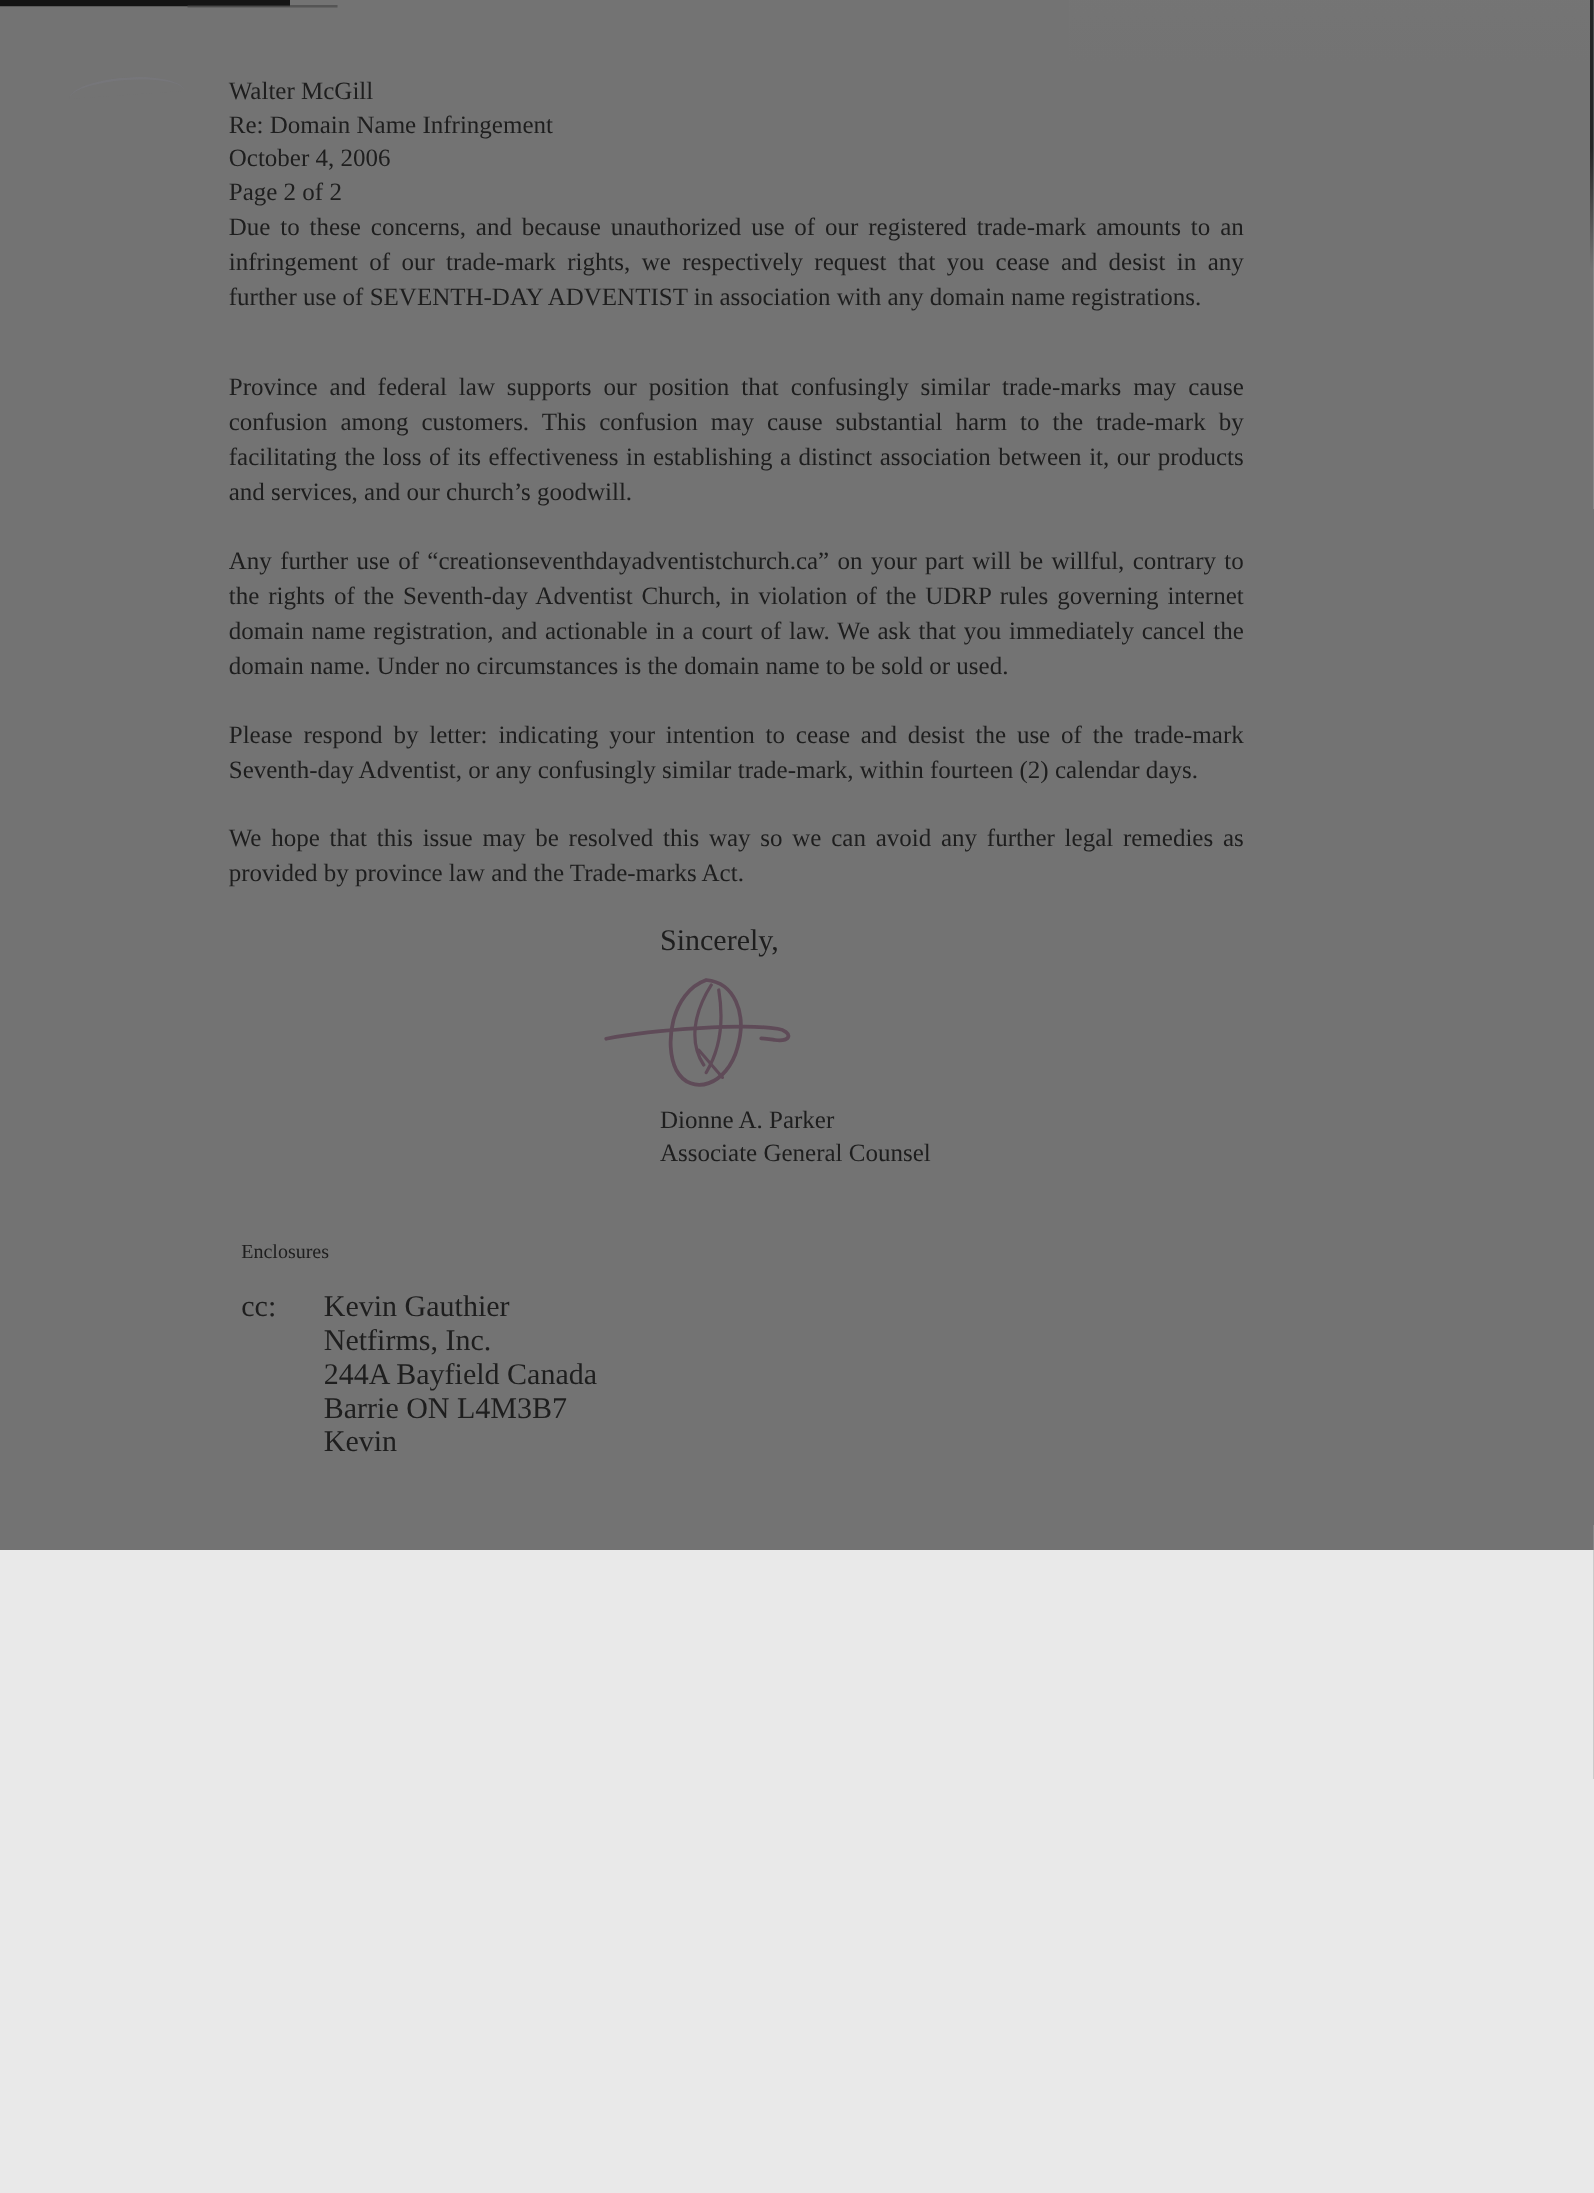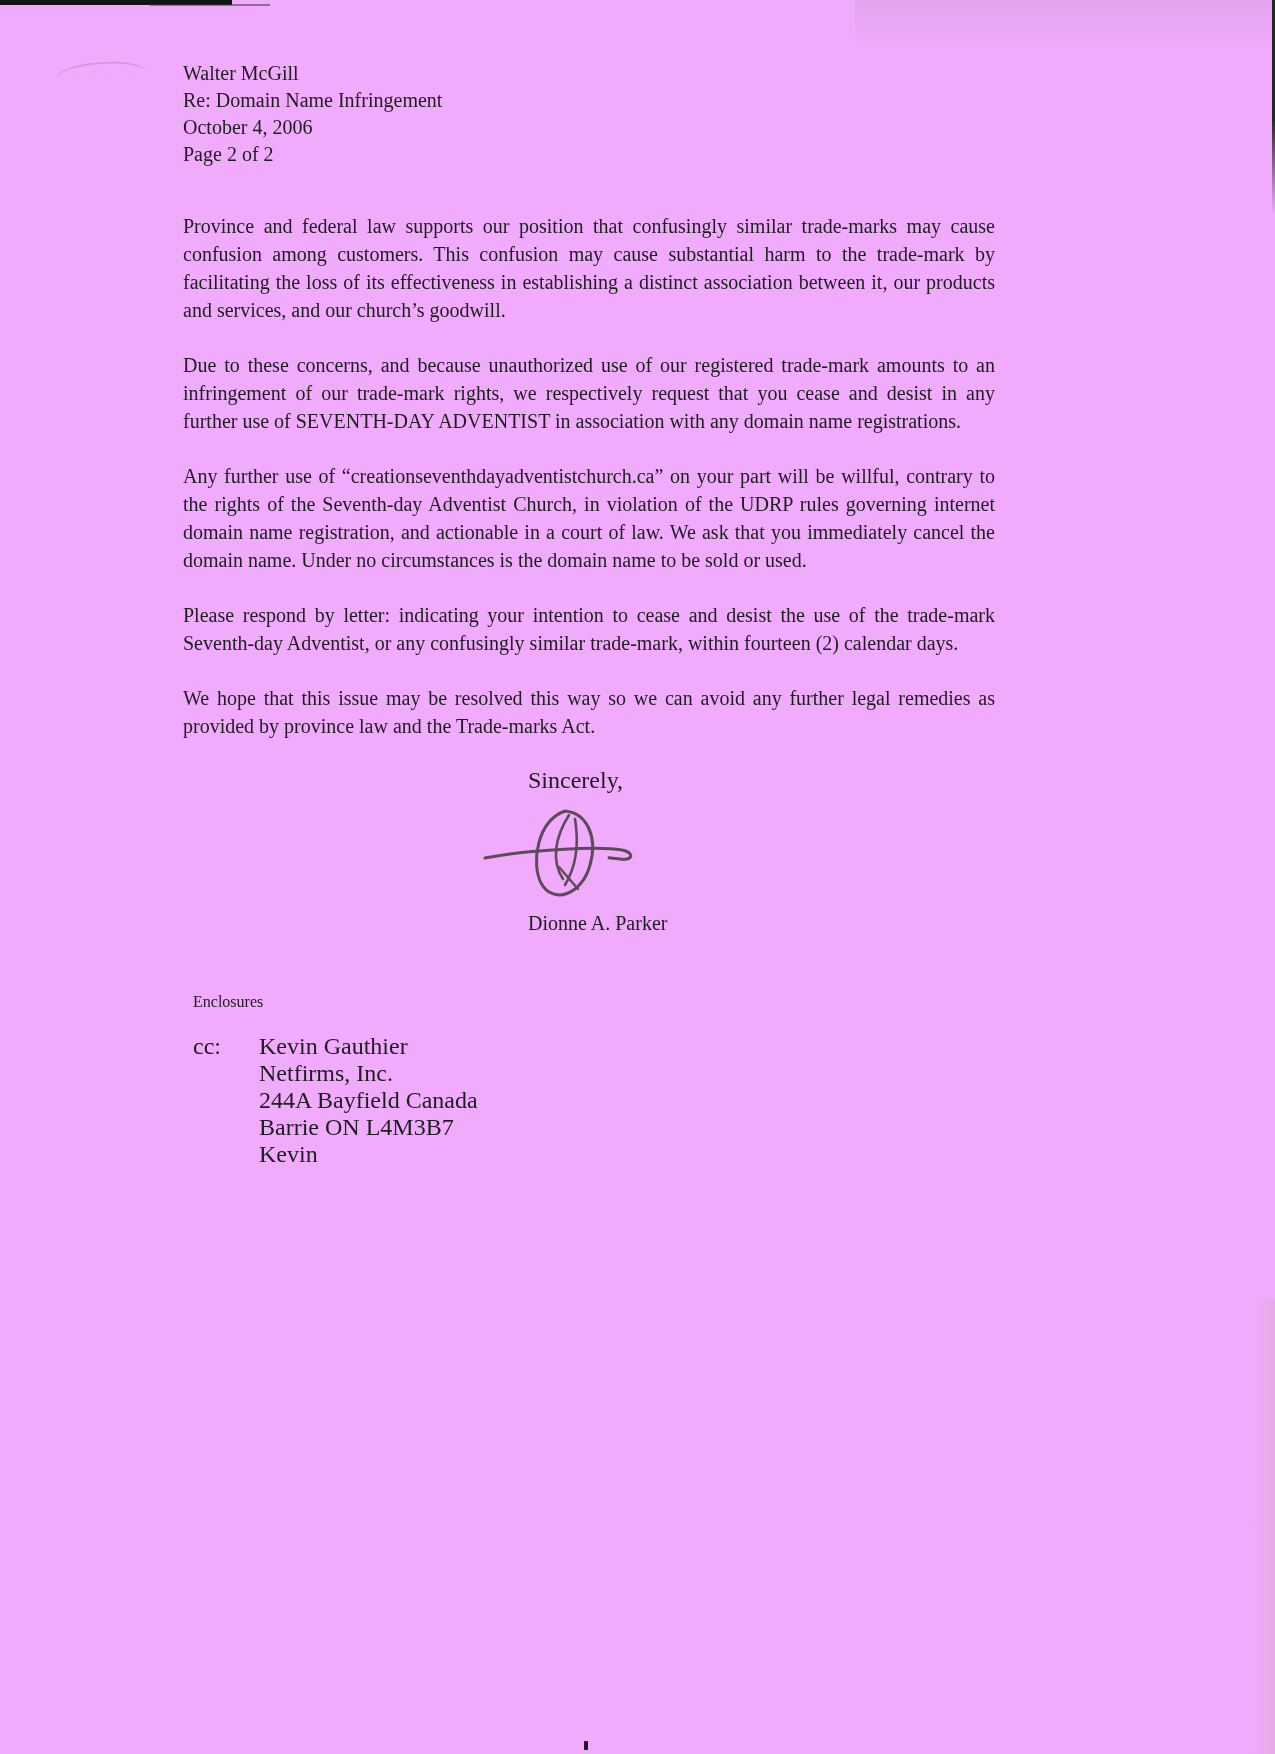--- a/index.html
+++ b/index.html
@@ -3,22 +3,22 @@
 <meta charset="utf-8">
 <style>
   html, body { margin: 0; padding: 0; }
   body {
     width: 1275px; height: 1754px;
     background: #e9e9e9;
     font-family: "Liberation Serif", "DejaVu Serif", serif;
   }
   .sheet {
     position: relative;
-    width: 1275px; height: 1754px;
-    background: #f0abfc;
+    width: 1275px; height: 1240px;
+    background: #737373;
     overflow: hidden;
     color: #1e1e1e;
   }
   .content {
     position: absolute;
     left: 183px; top: 60px;
     width: 812px;
   }
   .header-block div {
     font-size: 20px;
@@ -111,42 +111,43 @@
 
   <div class="content">
 
     <div class="header-block">
       <div>Walter McGill</div>
       <div>Re: Domain Name Infringement</div>
       <div>October 4, 2006</div>
       <div>Page 2 of 2</div>
     </div>
 
+    <p class="body-par">Due to these concerns, and because unauthorized use of our registered trade-mark amounts to an infringement of our trade-mark rights, we respectively request that you cease and desist in any further use of SEVENTH-DAY ADVENTIST in association with any domain name registrations.</p>
     <p class="body-par first">Province and federal law supports our position that confusingly similar trade-marks may cause confusion among customers. This confusion may cause substantial harm to the trade-mark by facilitating the loss of its effectiveness in establishing a distinct association between it, our products and services, and our church’s goodwill.</p>
-    <p class="body-par">Due to these concerns, and because unauthorized use of our registered trade-mark amounts to an infringement of our trade-mark rights, we respectively request that you cease and desist in any further use of SEVENTH-DAY ADVENTIST in association with any domain name registrations.</p>
     <p class="body-par">Any further use of “creationseventhdayadventistchurch.ca” on your part will be willful, contrary to the rights of the Seventh-day Adventist Church, in violation of the UDRP rules governing internet domain name registration, and actionable in a court of law. We ask that you immediately cancel the domain name. Under no circumstances is the domain name to be sold or used.</p>
     <p class="body-par">Please respond by letter: indicating your intention to cease and desist the use of the trade-mark Seventh-day Adventist, or any confusingly similar trade-mark, within fourteen (2) calendar days.</p>
     <p class="body-par">We hope that this issue may be resolved this way so we can avoid any further legal remedies as provided by province law and the Trade-marks Act.</p>
 
     <div class="closing">Sincerely,</div>
 
     <div class="sig-wrap">
       <svg width="160" height="104" viewBox="0 0 160 104">
         <g fill="none" stroke="#5f4b58" stroke-linecap="round">
           <path stroke-width="3" d="M84,7 C106,9 117,33 109,61 C101,91 72,101 60,79 C50,59 56,17 84,7 Z"></path>
           <path stroke-width="3" d="M4,54 C44,46 118,42 141,46 C153,48 153,57 139,55 C136,54.6 132,54 128,53.7"></path>
           <path stroke-width="2.6" d="M88,11 C74,33 70,57 82,75"></path>
           <path stroke-width="2.6" d="M94,15 C98,39 96,61 84,81"></path>
           <path stroke-width="2.4" d="M78,63 C84,70 90,77 97,85"></path>
         </g>
       </svg>
     </div>
 
     <div class="signer">
       <div>Dionne A. Parker</div>
+      <div>Associate General Counsel</div>
     </div>
 
     <div class="enclosures">Enclosures</div>
 
     <div class="cc-row">
       <div class="cc-label">cc:</div>
       <div class="cc-lines">
         <div>Kevin Gauthier</div>
         <div>Netfirms, Inc.</div>
         <div>244A Bayfield Canada</div>

